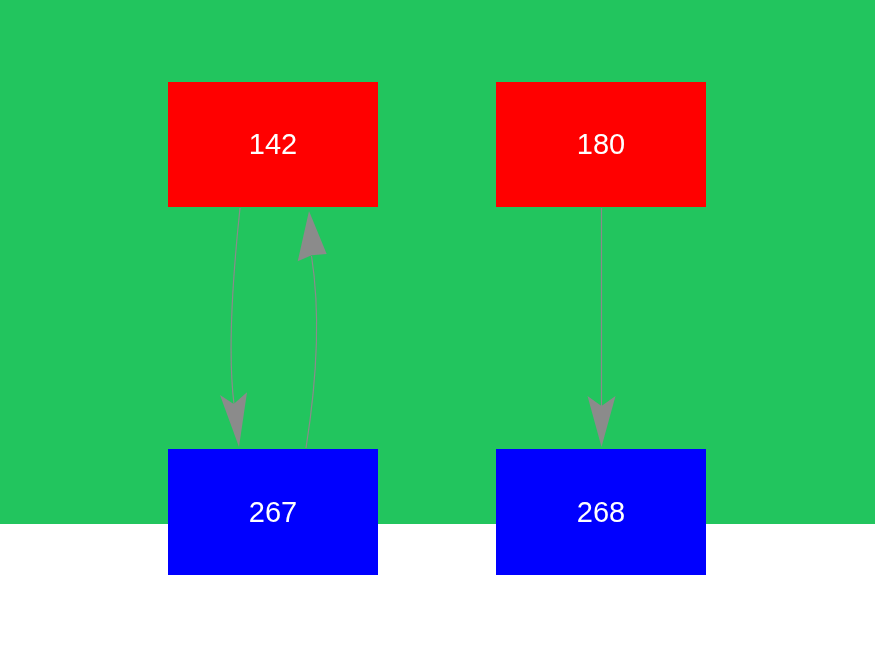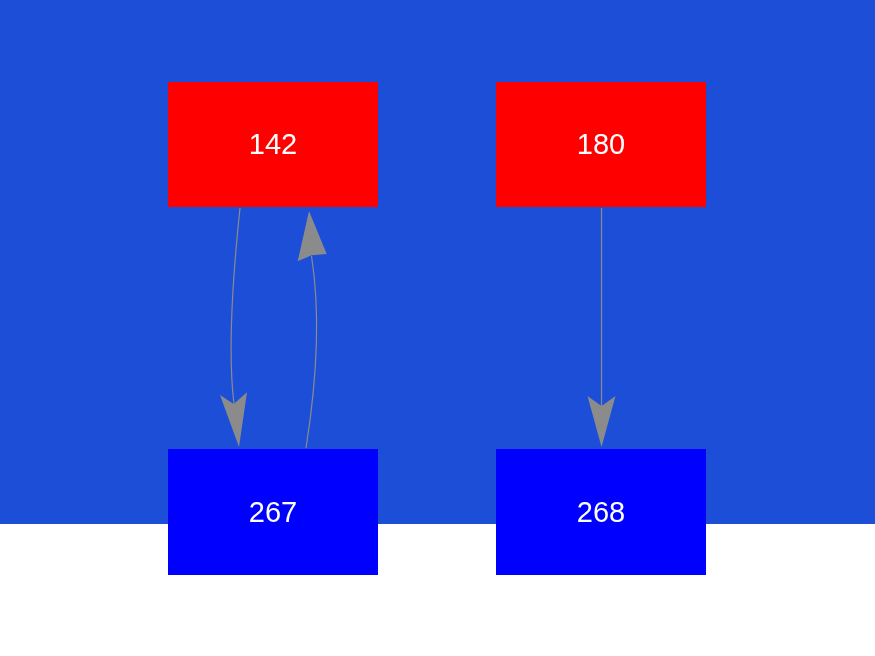--- a/index.html
+++ b/index.html
@@ -7,21 +7,21 @@
     padding: 0;
     background: #ffffff;
     width: 875px;
     height: 656px;
     overflow: hidden;
   }
   .canvas {
     position: relative;
     width: 875px;
     height: 524px;
-    background: #1d4ed8;
+    background: #22c55e;
   }
   svg {
     display: block;
     width: 875px;
     height: 656px;
   }
   .node-label {
     font-family: "Liberation Sans", sans-serif;
     font-size: 29px;
     text-anchor: middle;

